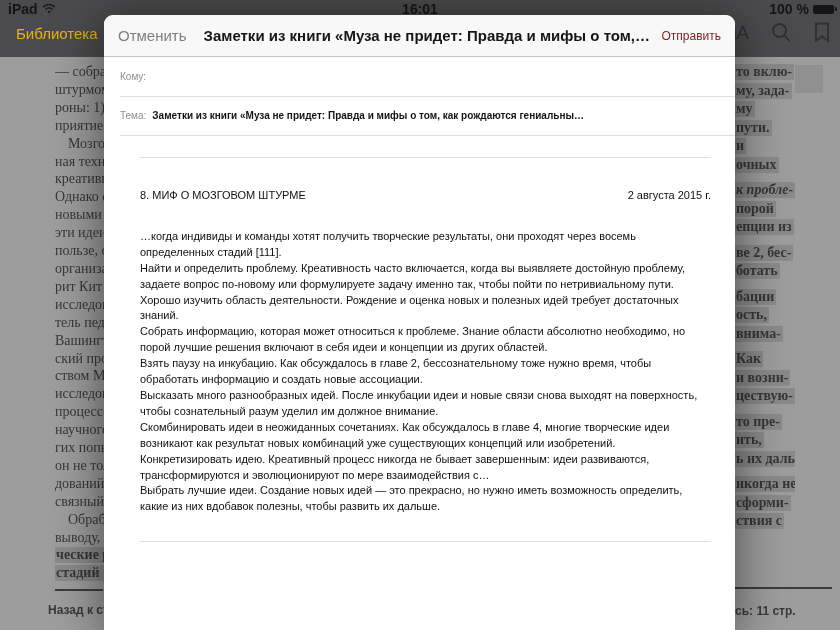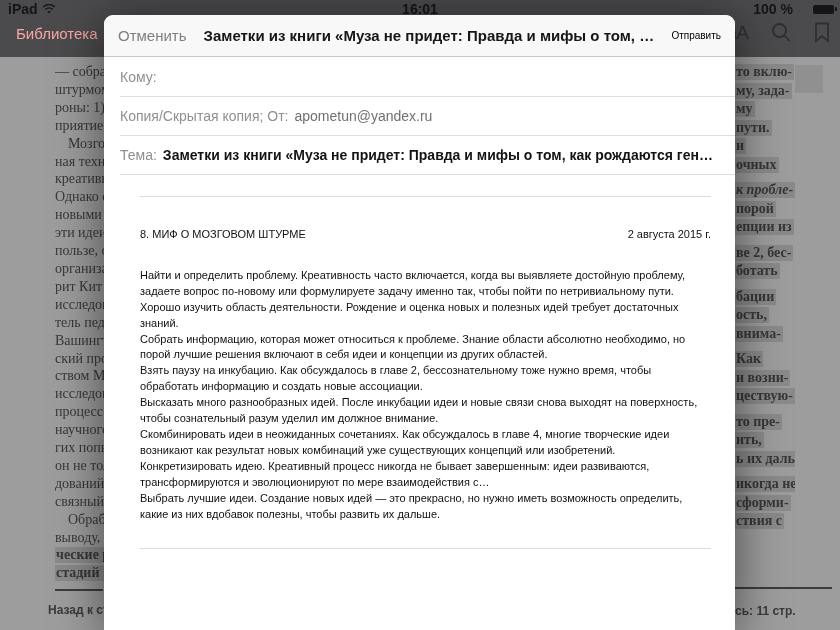--- a/index.html
+++ b/index.html
@@ -5,26 +5,26 @@
   html,body{margin:0;padding:0;background:#222;}
   .screen{position:relative;width:840px;height:630px;overflow:hidden;
           font-family:"Liberation Sans",sans-serif;background:#9d9d9d;}
 
   
   .topbars{position:absolute;left:0;top:0;width:840px;height:57px;background:#4b4b4d;}
   .statusbar{position:absolute;left:0;top:0;width:840px;height:15px;
              font-size:14px;font-weight:600;color:#151517;}
   .sb-left{position:absolute;left:8px;top:1px;display:flex;align-items:center;gap:4px;}
   .sb-time{position:absolute;left:0;right:0;top:1px;text-align:center;}
-  .sb-right{position:absolute;right:6px;top:1px;display:flex;align-items:center;gap:20px;}
+  .sb-right{position:absolute;right:6px;top:1px;display:flex;align-items:center;gap:4px;}
   .battery{width:21px;height:9px;background:#151517;border-radius:2px;position:relative;}
   .battery:after{content:"";position:absolute;right:-3px;top:2.5px;width:2px;height:4px;
                  background:#151517;border-radius:0 1px 1px 0;}
   .toolbar{position:absolute;left:0;top:15px;width:840px;height:42px;}
-  .lib-btn{position:absolute;left:16px;top:10px;font-size:15px;color:#fca5a5;}
+  .lib-btn{position:absolute;left:16px;top:10px;font-size:15px;color:#eab308;}
   .tb-icons{position:absolute;right:10px;top:6px;display:flex;align-items:center;gap:22px;color:#2f2f31;}
   .aA{font-size:19px;letter-spacing:-1px;color:#2f2f31;}
   .page{position:absolute;left:0;top:57px;width:840px;height:573px;background:#9d9d9d;}
   .bookcol{position:absolute;font-family:"Liberation Serif",serif;font-size:14px;
            color:#37373a;white-space:nowrap;overflow:hidden;}
   .col-left{left:55px;top:6px;width:49px;line-height:17.9px;}
   .col-right{left:735px;top:6px;width:60px;line-height:18.5px;}
   .bl{display:block;}
   .bl .hl{background:#8a8a8a;padding:0 2px 1px 1px;font-weight:bold;}
   .bl.indent{padding-left:13px;}
@@ -39,24 +39,24 @@
   .ft-right{left:735px;top:547px;}
 
   
   .sheet{position:absolute;left:104px;top:15px;width:631px;height:615px;background:#ffffff;
          border-radius:9px 9px 0 0;box-shadow:0 6px 50px rgba(0,0,0,.55);overflow:hidden;z-index:10;}
   .sheet-header{height:42px;background:#f8f8f8;border-bottom:1px solid #c6c6c8;
                 display:flex;align-items:center;padding:15px 14px;border-radius:9px 9px 0 0;box-sizing:border-box;}
   .btn-cancel{font-size:15px;color:#7e7e82;flex:0 0 auto;}
   .sheet-title{font-size:15px;font-weight:700;color:#161618;margin-left:17px;flex:1 1 auto;
                white-space:nowrap;overflow:hidden;text-overflow:ellipsis;}
-  .btn-send{font-size:10px;color:#000000;flex:0 0 auto;margin-left:10px;}
+  .btn-send{font-size:12px;color:#7f1d1d;flex:0 0 auto;margin-left:10px;}
   .frow{height:39px;padding-left:16px;}
   .frow-inner{height:100%;display:flex;align-items:center;border-bottom:1px solid #dededf;
-              font-size:14px;}
+              font-size:10px;}
   .flabel{color:#8f8f94;}
   .fvalue{color:#6f6f74;margin-left:6px;}
   .fsubject{color:#141416;font-weight:600;margin-left:6px;white-space:nowrap;overflow:hidden;
             text-overflow:ellipsis;flex:1;padding-right:14px;}
   .mailbody{padding:22px 24px 0 36px;font-size:11px;line-height:15.9px;color:#101012;}
   .rule{border-top:1px solid #dcdcdd;}
   .note-head{display:flex;justify-content:space-between;margin-top:30px;}
   .paras{margin-top:25px;}
   .rule-bottom{margin-top:26px;}
 </style>
@@ -172,41 +172,36 @@
       <span class="sheet-title">Заметки из книги «Муза не придет: Правда и мифы о том, как...</span>
       <span class="btn-send">Отправить</span>
     </div>
 
     <div class="frow">
       <div class="frow-inner">
         <span class="flabel">Кому:</span>
       </div>
     </div>
 
-    <div class="frow">
-      <div class="frow-inner">
-        <span class="flabel">Копия/Скрытая копия; От:</span>
-        <span class="fvalue">apometun@yandex.ru</span>
-      </div>
-    </div>
 
     <div class="frow">
       <div class="frow-inner">
         <span class="flabel">Тема:</span>
         <span class="fsubject">Заметки из книги «Муза не придет: Правда и мифы о том, как рождаются гениальны…</span>
       </div>
     </div>
 
     <div class="mailbody">
       <div class="rule"></div>
       <div class="note-head">
         <span>8. МИФ О МОЗГОВОМ ШТУРМЕ</span>
         <span>2 августа 2015 г.</span>
       </div>
       <div class="paras" id="paras">
+          <div>…когда индивиды и команды хотят получить творческие результаты, они проходят через восемь определенных стадий [111].</div>
           <div>Найти и определить проблему. Креативность часто включается, когда вы выявляете достойную проблему, задаете вопрос по-новому или формулируете задачу именно так, чтобы пойти по нетривиальному пути.</div>
           <div>Хорошо изучить область деятельности. Рождение и оценка новых и полезных идей требует достаточных знаний.</div>
           <div>Собрать информацию, которая может относиться к проблеме. Знание области абсолютно необходимо, но порой лучшие решения включают в себя идеи и концепции из других областей.</div>
           <div>Взять паузу на инкубацию. Как обсуждалось в главе 2, бессознательному тоже нужно время, чтобы обработать информацию и создать новые ассоциации.</div>
           <div>Высказать много разнообразных идей. После инкубации идеи и новые связи снова выходят на поверхность, чтобы сознательный разум уделил им должное внимание.</div>
           <div>Скомбинировать идеи в неожиданных сочетаниях. Как обсуждалось в главе 4, многие творческие идеи возникают как результат новых комбинаций уже существующих концепций или изобретений.</div>
           <div>Конкретизировать идею. Креативный процесс никогда не бывает завершенным: идеи развиваются, трансформируются и эволюционируют по мере взаимодействия с…</div>
           <div>Выбрать лучшие идеи. Создание новых идей — это прекрасно, но нужно иметь возможность определить, какие из них вдобавок полезны, чтобы развить их дальше.</div>
         </div>
       <div class="rule rule-bottom"></div>

